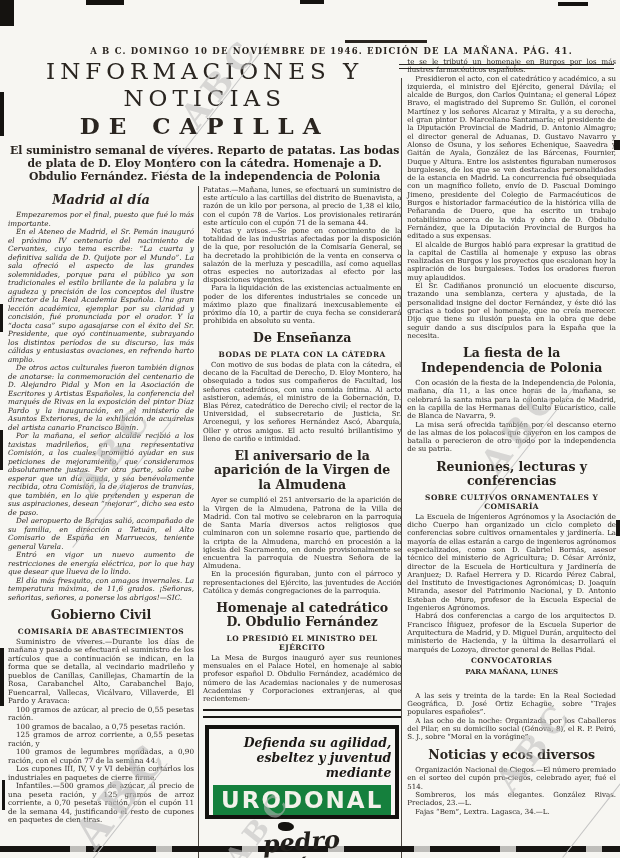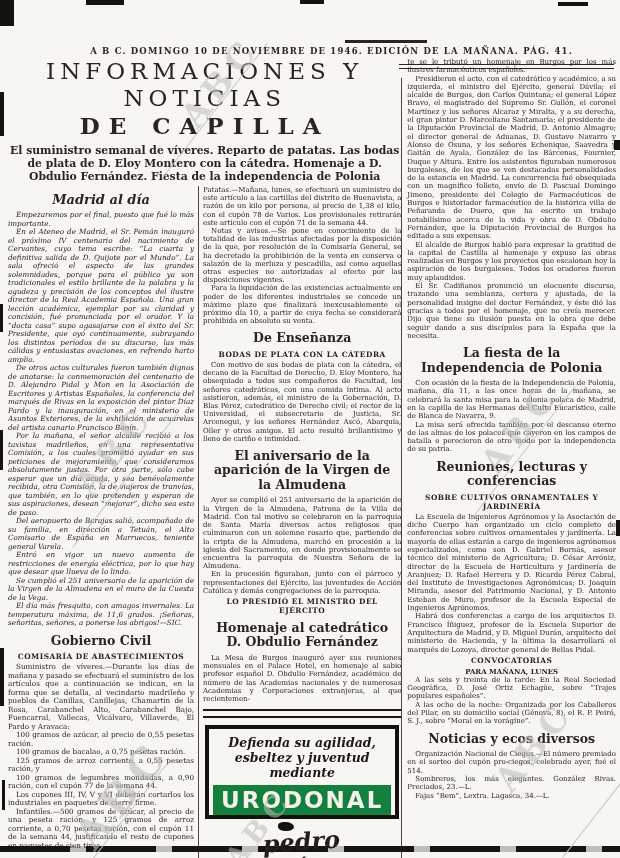--- a/index.html
+++ b/index.html
@@ -34,25 +34,25 @@
   .vr{width:1px;background:#4a453f;margin:0 4px;align-self:stretch;}
   .vr2{width:1px;background:#4a453f;margin-top:20px;align-self:stretch;}
   
   .blk{margin:0;}
   .para{text-align:justify;text-indent:8px;}
   .para-first{text-align:justify;text-indent:0;}
   .para-it{text-align:justify;text-indent:8px;font-style:italic;}
   .h-it{font-style:italic;font-weight:bold;text-align:center;font-size:13px;line-height:15px;margin:6px 0 4px;}
   .h1{font-weight:bold;text-align:center;font-size:12.5px;line-height:14.5px;margin:6px 6px 4px;}
   .hs{font-weight:bold;text-align:center;font-size:7.4px;line-height:9px;letter-spacing:.5px;margin:2px 4px 2px;}
-  .hs2{font-weight:bold;text-align:center;font-size:7px;line-height:9px;margin:1px 0 0;}
+  .hs2{font-weight:bold;text-align:center;font-size:7px;line-height:9px;margin:1px 0 16px;}
   
   .dbl-rule{height:5px;border-top:2px solid #1b1815;border-bottom:2px solid #1b1815;margin:6px 0 7px;}
   .ad-uro{border:4px solid #14120f;margin:0 2px;padding:6px 4px 0;text-align:center;background:#f7f6f2;}
-  .ad-uro-line{font-size:12.5px;line-height:15px;font-style:italic;font-weight:bold;color:#1b1815;}
+  .ad-uro-line{font-size:12.5px;line-height:15px;font-style:italic;font-weight:bold;color:#1b1815;text-align:right;}
   .ad-uro-brand{margin-top:5px;background:#15803d;color:#f3f1ea;font-weight:bold;font-size:23px;
        letter-spacing:2px;line-height:30px;font-family:"DejaVu Sans","Liberation Sans",sans-serif;}
   .ad-pedro{text-align:center;margin-top:10px;}
   .ad-pedro-sig{font-style:italic;font-size:24px;line-height:26px;transform:rotate(-4deg);
        font-weight:bold;color:#221f1b;margin-bottom:6px;}
 </style>
 </head>
 <body>
 
 <div class="page">
@@ -96,21 +96,20 @@
 
       <div class="cols">
         <div class="col col1">
             <div class="blk h-it">Madrid al día</div>
             <div class="blk para-it">Empezaremos por el final, puesto que fué lo más importante.</div>
             <div class="blk para-it">En el Ateneo de Madrid, el Sr. Pemán inauguró el próximo IV centenario del nacimiento de Cervantes, cuyo tema escribe: “La cuarta y definitiva salida de D. Quijote por el Mundo”. La sala ofreció el aspecto de las grandes solemnidades, porque para el público ya son tradicionales el estilo brillante de la palabra y la agudeza y precisión de los conceptos del ilustre director de la Real Academia Española. Una gran lección académica, ejemplar por su claridad y concisión, fué pronunciada por el orador. Y la “docta casa” supo agasajarse con el éxito del Sr. Presidente, que oyó continuamente, subrayando los distintos períodos de su discurso, las más cálidas y entusiastas ovaciones, en refrendo harto amplio.</div>
             <div class="blk para-it">De otros actos culturales fueron también dignos de anotarse: la conmemoración del centenario de D. Alejandro Pidal y Mon en la Asociación de Escritores y Artistas Españoles, la conferencia del marqués de Rivas en la exposición del pintor Díaz Pardo y la inauguración, en el ministerio de Asuntos Exteriores, de la exhibición de acuarelas del artista canario Francisco Bonín.</div>
             <div class="blk para-it">Por la mañana, el señor alcalde recibió a los taxistas madrileños, en una representativa Comisión, a los cuales prometió ayudar en sus peticiones de mejoramiento, que consideramos absolutamente justas. Por otra parte, sólo cabe esperar que un día acuda, y sea benévolamente recibida, otra Comisión, la de viajeros de tranvías, que también, en lo que pretenden y esperan de sus aspiraciones, desean “mejorar”, dicho sea esto de paso.</div>
             <div class="blk para-it">Del aeropuerto de Barajas salió, acompañado de su familia, en dirección a Tetuán, el Alto Comisario de España en Marruecos, teniente general Varela.</div>
             <div class="blk para-it">Entró en vigor un nuevo aumento de restricciones de energía eléctrica, por lo que hay que desear que llueva de lo lindo.</div>
-            <div class="blk para-it">Se cumplió el 251 aniversario de la aparición de la Virgen de la Almudena en el muro de la Cuesta de la Vega.</div>
             <div class="blk para-it">El día más fresquito, con amagos invernales. La temperatura máxima, de 11,6 grados. ¡Señoras, señoritas, señores, a ponerse los abrigos!—SIC.</div>
             <div class="blk h1">Gobierno Civil</div>
             <div class="blk hs">COMISARÍA DE ABASTECIMIENTOS</div>
             <div class="blk para">Suministro de víveres.—Durante los días de mañana y pasado se efectuará el suministro de los artículos que a continuación se indican, en la forma que se detalla, al vecindario madrileño y pueblos de Canillas, Canillejas, Chamartín de la Rosa, Carabanchel Alto, Carabanchel Bajo, Fuencarral, Vallecas, Vicálvaro, Villaverde, El Pardo y Aravaca:</div>
             <div class="blk para">100 gramos de azúcar, al precio de 0,55 pesetas ración.</div>
             <div class="blk para">100 gramos de bacalao, a 0,75 pesetas ración.</div>
             <div class="blk para">125 gramos de arroz corriente, a 0,55 pesetas ración, y</div>
             <div class="blk para">100 gramos de legumbres mondadas, a 0,90 ración, con el cupón 77 de la semana 44.</div>
             <div class="blk para">Los cupones III, IV, V y VI deberán cortarlos los industriales en paquetes de cierre firme.</div>
             <div class="blk para">Infantiles.—500 gramos de azúcar, al precio de una peseta ración, y 125 gramos de arroz corriente, a 0,70 pesetas ración, con el cupón 11 de la semana 44, justificando el resto de cupones en paquetes de cien tiras.</div>
@@ -120,22 +119,22 @@
           <div>
               <div class="blk para-first">Patatas.—Mañana, lunes, se efectuará un suministro de este artículo a las cartillas del distrito de Buenavista, a razón de un kilo por persona, al precio de 1,38 el kilo, con el cupón 78 de Varios. Los provisionales retirarán este artículo con el cupón 71 de la semana 44.</div>
               <div class="blk para">Notas y avisos.—Se pone en conocimiento de la totalidad de las industrias afectadas por la disposición de la que, por resolución de la Comisaría General, se ha decretado la prohibición de la venta en conserva o salazón de la merluza y pescadilla, así como aquellas otras especies no autorizadas al efecto por las disposiciones vigentes.</div>
               <div class="blk para">Para la liquidación de las existencias actualmente en poder de los diferentes industriales se concede un máximo plazo que finalizará inexcusablemente el próximo día 10, a partir de cuya fecha se considerará prohibida en absoluto su venta.</div>
               <div class="blk h1">De Enseñanza</div>
               <div class="blk hs">BODAS DE PLATA CON LA CÁTEDRA</div>
               <div class="blk para">Con motivo de sus bodas de plata con la cátedra, el decano de la Facultad de Derecho, D. Eloy Montero, ha obsequiado a todos sus compañeros de Facultad, los señores catedráticos, con una comida íntima. Al acto asistieron, además, el ministro de la Gobernación, D. Blas Pérez, catedrático de Derecho civil; el rector de la Universidad, el subsecretario de Justicia, Sr. Arcenegui, y los señores Hernández Ascó, Abarquía, Oller y otros amigos. El acto resultó brillantísimo y lleno de cariño e intimidad.</div>
               <div class="blk h1">El aniversario de la aparición de la Virgen de la Almudena</div>
               <div class="blk para">Ayer se cumplió el 251 aniversario de la aparición de la Virgen de la Almudena, Patrona de la Villa de Madrid. Con tal motivo se celebraron en la parroquia de Santa María diversos actos religiosos que culminaron con un solemne rosario que, partiendo de la cripta de la Almudena, marchó en procesión a la iglesia del Sacramento, en donde provisionalmente se encuentra la parroquia de Nuestra Señora de la Almudena.</div>
               <div class="blk para">En la procesión figuraban, junto con el párroco y representaciones del Ejército, las juventudes de Acción Católica y demás congregaciones de la parroquia.</div>
+              <div class="blk h1">Homenaje al catedrático D. Obdulio Fernández</div>
               <div class="blk hs">LO PRESIDIÓ EL MINISTRO DEL EJÉRCITO</div>
-              <div class="blk h1">Homenaje al catedrático D. Obdulio Fernández</div>
               <div class="blk para">La Mesa de Burgos inauguró ayer sus reuniones mensuales en el Palace Hotel, en homenaje al sabio profesor español D. Obdulio Fernández, académico de número de las Academias nacionales y de numerosas Academias y Corporaciones extranjeras, al que recientemen-</div>
             </div>
           <div class="dbl-rule"></div>
 
           <div class="ad-uro">
             <div class="ad-uro-line">Defienda su agilidad,</div>
             <div class="ad-uro-line">esbeltez y juventud mediante</div>
             <div class="ad-uro-brand">URODONAL</div>
           </div>
 
@@ -150,21 +149,21 @@
     <div class="vr2"></div>
     <div class="col col3">
         <div class="blk para-first">te se le tributó un homenaje en Burgos por los más ilustres farmacéuticos españoles.</div>
         <div class="blk para">Presidieron el acto, con el catedrático y académico, a su izquierda, el ministro del Ejército, general Dávila; el alcalde de Burgos, don Carlos Quintana; el general López Bravo, el magistrado del Supremo Sr. Gullón, el coronel Martínez y los señores Alcaraz y Miralta, y a su derecha, el gran pintor D. Marceliano Santamaría; el presidente de la Diputación Provincial de Madrid, D. Antonio Almagro; el director general de Aduanas, D. Gustavo Navarro y Alonso de Osuna, y los señores Echenique, Saavedra y Gaitán de Ayala, González de las Bárcenas, Fournier, Duque y Altura. Entre los asistentes figuraban numerosos burgaleses, de los que se ven destacadas personalidades de la estancia en Madrid. La concurrencia fué obsequiada con un magnífico folleto, envío de D. Pascual Domingo Jimeno, presidente del Colegio de Farmacéuticos de Burgos e historiador farmacéutico de la histórica villa de Peñaranda de Duero, que ha escrito un trabajo notabilísimo acerca de la vida y obra de D. Obdulio Fernández, que la Diputación Provincial de Burgos ha editado a sus expensas.</div>
         <div class="blk para">El alcalde de Burgos habló para expresar la gratitud de la capital de Castilla al homenaje y expuso las obras realizadas en Burgos y los proyectos que escalonan hoy la aspiración de los burgaleses. Todos los oradores fueron muy aplaudidos.</div>
         <div class="blk para">El Sr. Cadiñanos pronunció un elocuente discurso, trazando una semblanza, certera y ajustada, de la personalidad insigne del doctor Fernández, y éste dió las gracias a todos por el homenaje, que no creía merecer. Dijo que tiene su ilusión puesta en la obra que debe seguir dando a sus discípulos para la España que la necesita.</div>
         <div class="blk h1">La fiesta de la Independencia de Polonia</div>
         <div class="blk para">Con ocasión de la fiesta de la Independencia de Polonia, mañana, día 11, a las once horas de la mañana, se celebrará la santa misa para la colonia polaca de Madrid, en la capilla de las Hermanas del Culto Eucarístico, calle de Blanca de Navarra, 9.</div>
         <div class="blk para">La misa será ofrecida también por el descanso eterno de las almas de los polacos que cayeron en los campos de batalla o perecieron de otro modo por la independencia de su patria.</div>
         <div class="blk h1">Reuniones, lecturas y conferencias</div>
-        <div class="blk hs">SOBRE CULTIVOS ORNAMENTALES Y JARDINERÍA</div>
+        <div class="blk hs">SOBRE CULTIVOS ORNAMENTALES Y COMISARÍA</div>
         <div class="blk para">La Escuela de Ingenieros Agrónomos y la Asociación de dicho Cuerpo han organizado un ciclo completo de conferencias sobre cultivos ornamentales y jardinería. La mayoría de ellas estarán a cargo de ingenieros agrónomos especializados, como son D. Gabriel Bornás, asesor técnico del ministerio de Agricultura; D. César Arróniz, director de la Escuela de Horticultura y Jardinería de Aranjuez; D. Rafael Herrera y D. Ricardo Pérez Cabral, del Instituto de Investigaciones Agronómicas; D. Joaquín Miranda, asesor del Patrimonio Nacional, y D. Antonio Esteban de Muro, profesor de la Escuela Especial de Ingenieros Agrónomos.</div>
         <div class="blk para">Habrá dos conferencias a cargo de los arquitectos D. Francisco Íñiguez, profesor de la Escuela Superior de Arquitectura de Madrid, y D. Miguel Durán, arquitecto del ministerio de Hacienda, y la última la desarrollará el marqués de Lozoya, director general de Bellas Pidal.</div>
         <div class="blk hs">CONVOCATORIAS</div>
         <div class="blk hs2">PARA MAÑANA, LUNES</div>
         <div class="blk para">A las seis y treinta de la tarde: En la Real Sociedad Geográfica, D. José Ortiz Echagüe, sobre “Trajes populares españoles”.</div>
         <div class="blk para">A las ocho de la noche: Organizada por los Caballeros del Pilar, en su domicilio social (Génova, 8), el R. P. Peiró, S. J., sobre “Moral en la vorágine”.</div>
         <div class="blk h1">Noticias y ecos diversos</div>
         <div class="blk para">Organización Nacional de Ciegos.—El número premiado en el sorteo del cupón pro-ciegos, celebrado ayer, fué el 514.</div>
         <div class="blk para">Sombreros, los más elegantes. González Rivas. Preciados, 23.—L.</div>
         <div class="blk para">Fajas “Bem”, Lextra. Lagasca, 34.—L.</div>

